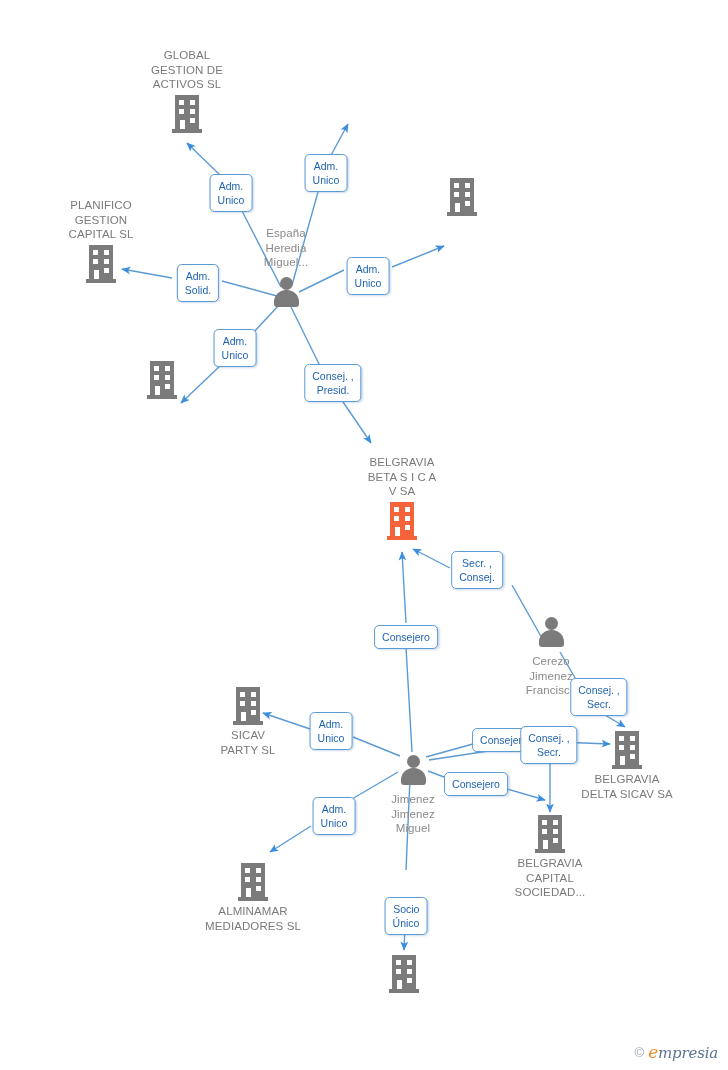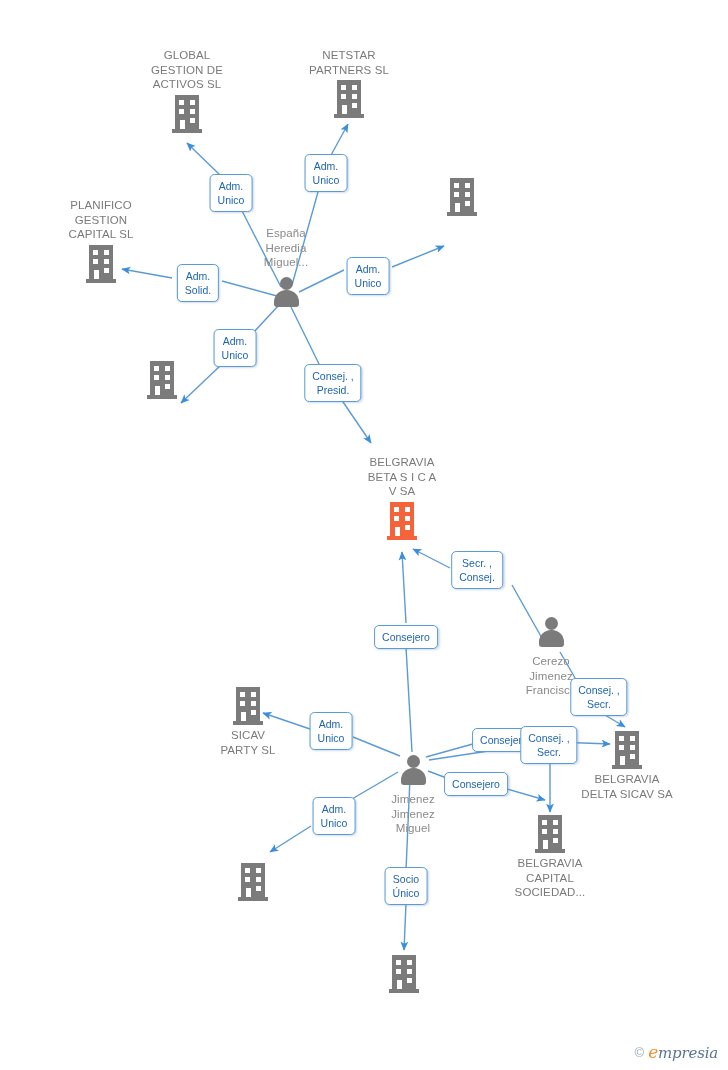--- a/index.html
+++ b/index.html
@@ -224,36 +224,20 @@
           <div class="win" style="left:18px;top:5px"></div>
         <div class="win" style="left:7px;top:14px"></div>
           <div class="win" style="left:18px;top:14px"></div>
         <div class="win" style="left:18px;top:23px"></div>
         <div class="door"></div>
           <div class="base"></div>
         </div>
     </div>
   </div>
 
-  <div class="node" style="left:349px; top:48px;">
-    <div class="node-label">NETSTAR
-PARTNERS SL</div>
-    <div class="icon-wrap">
-      <div class="bldg">
-          <div class="body"></div>
-        <div class="win" style="left:7px;top:5px"></div>
-          <div class="win" style="left:18px;top:5px"></div>
-        <div class="win" style="left:7px;top:14px"></div>
-          <div class="win" style="left:18px;top:14px"></div>
-        <div class="win" style="left:18px;top:23px"></div>
-        <div class="door"></div>
-          <div class="base"></div>
-        </div>
-    </div>
-  </div>
 
   <div class="node" style="left:462px; top:175px;">
     <div class="icon-wrap">
       <div class="bldg">
           <div class="body"></div>
         <div class="win" style="left:7px;top:5px"></div>
           <div class="win" style="left:18px;top:5px"></div>
         <div class="win" style="left:7px;top:14px"></div>
           <div class="win" style="left:18px;top:14px"></div>
         <div class="win" style="left:18px;top:23px"></div>
@@ -408,20 +392,22 @@
           <div class="body"></div>
         <div class="win" style="left:7px;top:5px"></div>
           <div class="win" style="left:18px;top:5px"></div>
         <div class="win" style="left:7px;top:14px"></div>
           <div class="win" style="left:18px;top:14px"></div>
         <div class="win" style="left:18px;top:23px"></div>
         <div class="door"></div>
           <div class="base"></div>
         </div>
     </div>
+    <div class="node-label">ALMINAMAR
+MEDIADORES SL</div>
   </div>
 
   <div class="node" style="left:404px; top:952px;">
     <div class="icon-wrap">
       <div class="bldg">
           <div class="body"></div>
         <div class="win" style="left:7px;top:5px"></div>
           <div class="win" style="left:18px;top:5px"></div>
         <div class="win" style="left:7px;top:14px"></div>
           <div class="win" style="left:18px;top:14px"></div>
@@ -452,21 +438,21 @@
 
   <div class="rel" style="left:406px; top:637px;">Consejero</div>
   <div class="rel" style="left:331px; top:731px;">Adm.
 Unico</div>
   <div class="rel" style="left:504px; top:740px;">Consejero</div>
   <div class="rel" style="left:549px; top:745px;">Consej. ,
 Secr.</div>
   <div class="rel" style="left:476px; top:784px;">Consejero</div>
   <div class="rel" style="left:334px; top:816px;">Adm.
 Unico</div>
-  <div class="rel" style="left:406px; top:886px;">Socio
+  <div class="rel" style="left:406px; top:916px;text-align:right;">Socio
 Único</div>
 
   <div id="watermark">
     <span class="copy">©</span>
     <span class="brand"><span class="e">e</span><span>mpresia</span></span>
   </div>
 
 </div>
 
 </body></html>

